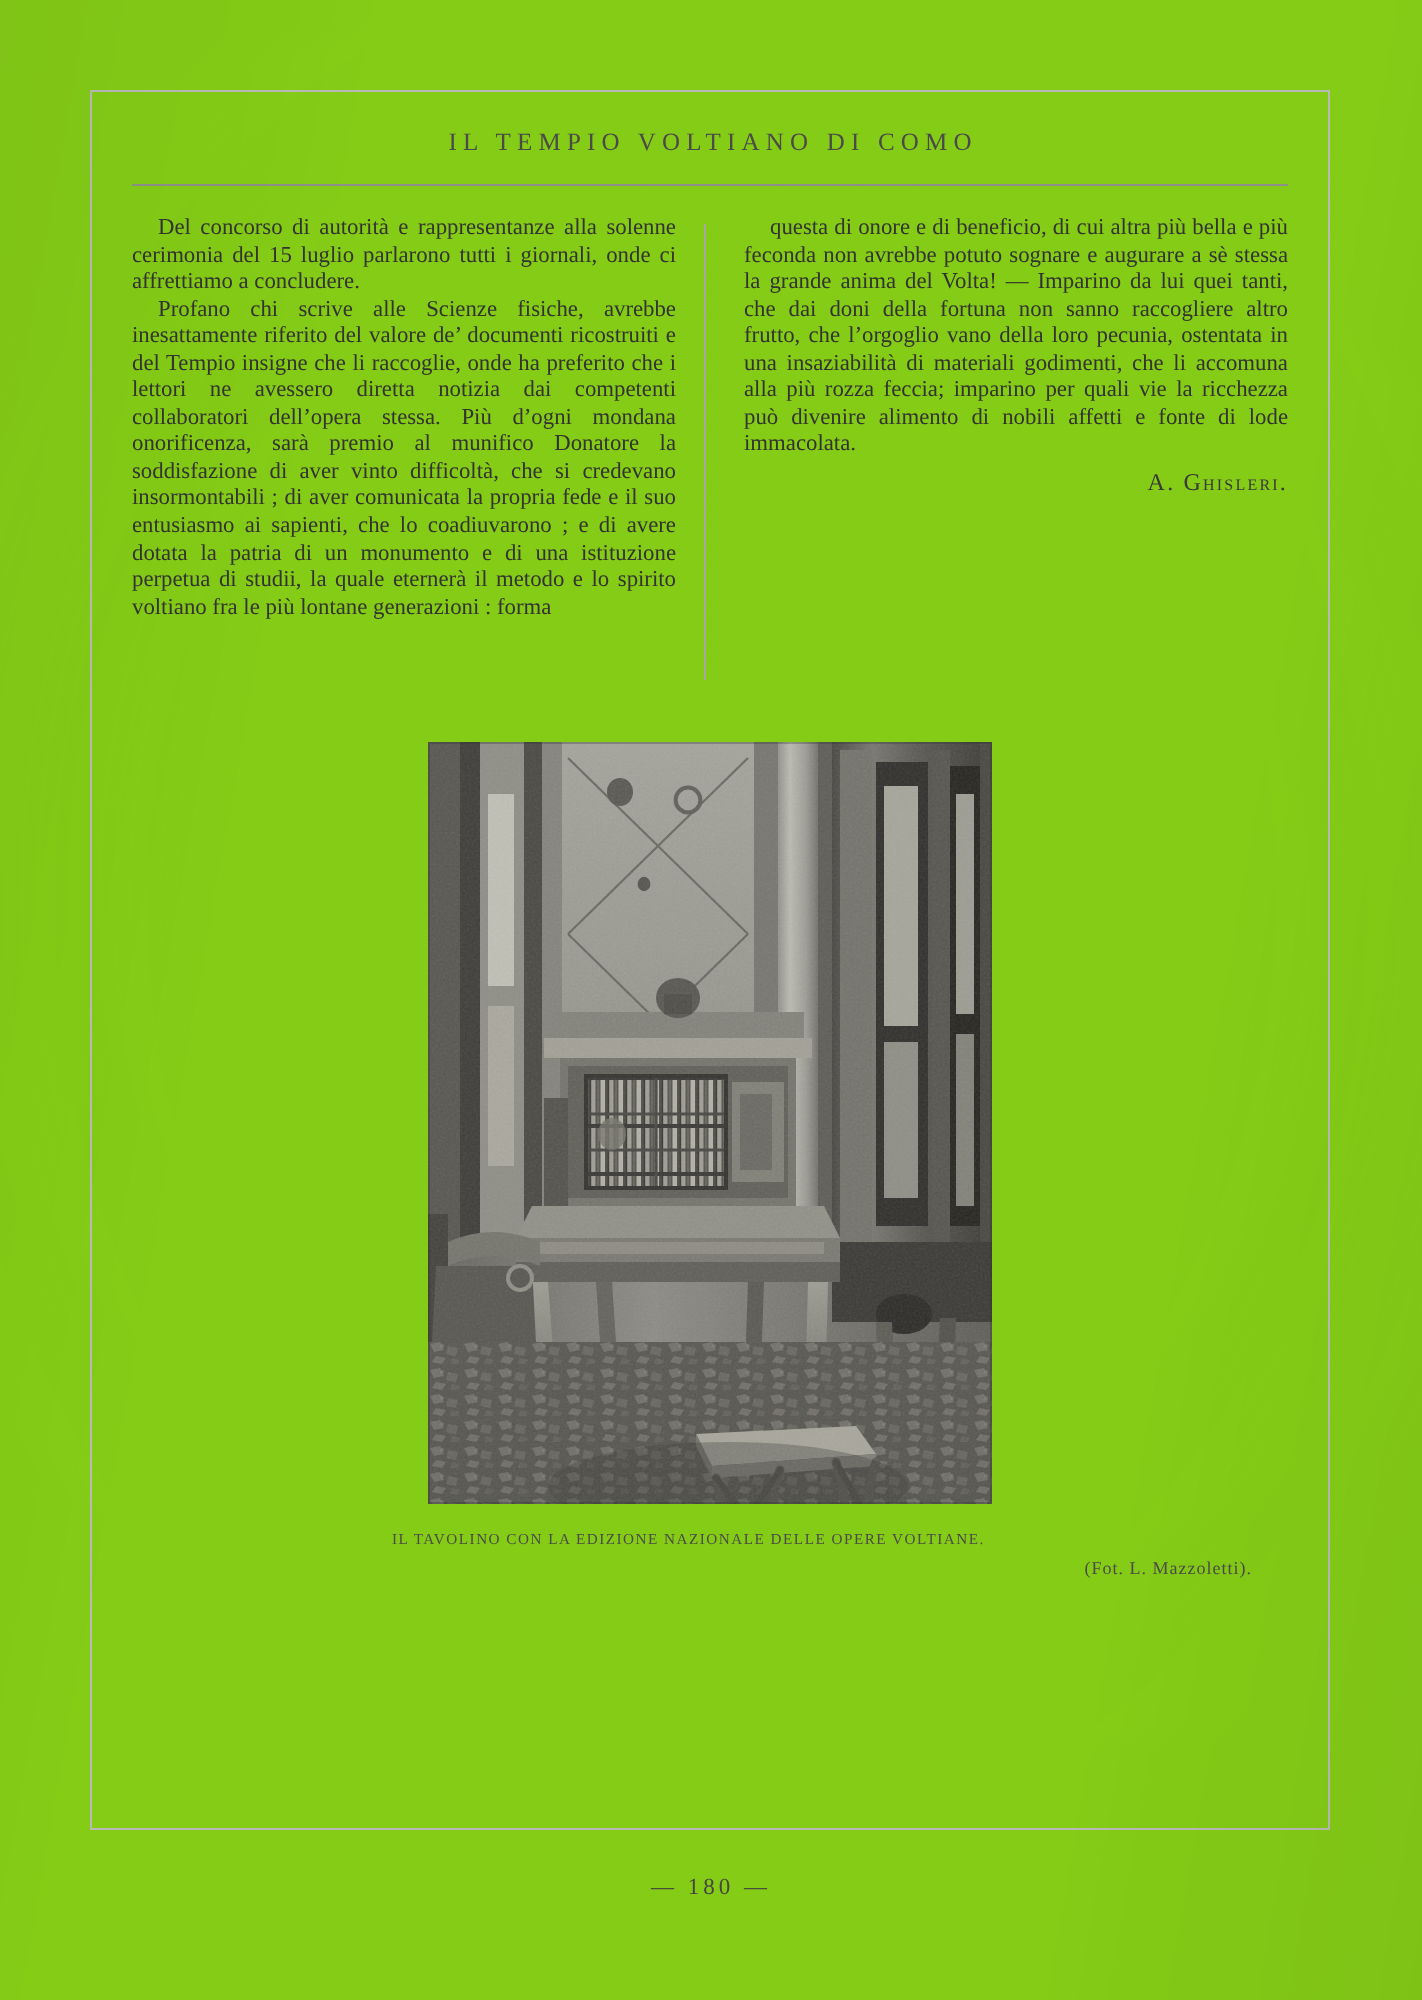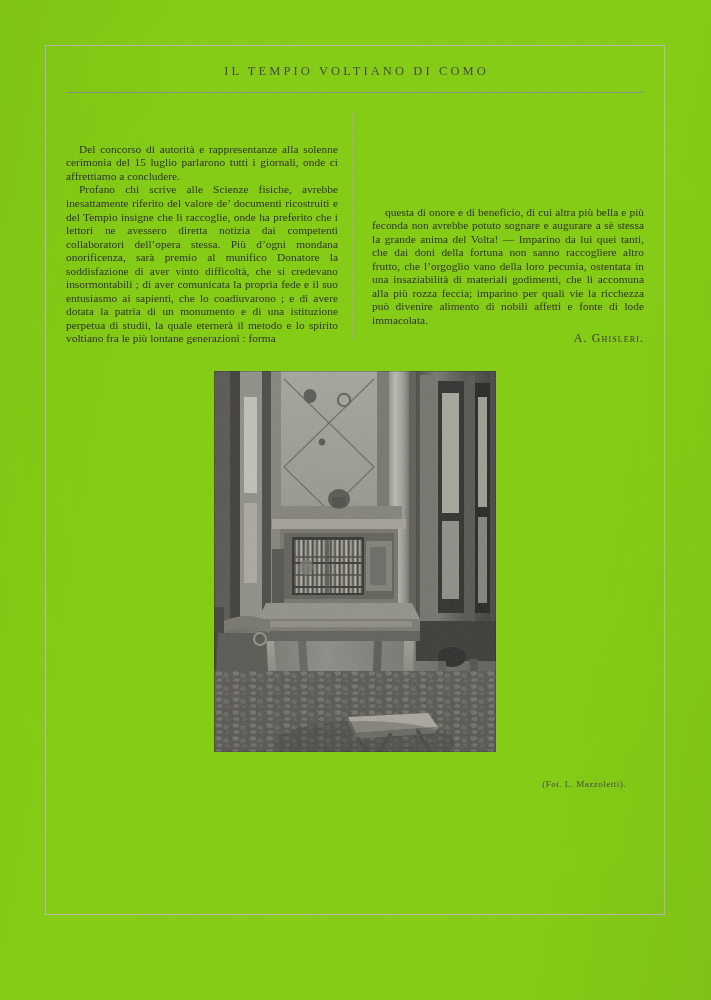--- a/index.html
+++ b/index.html
@@ -70,21 +70,20 @@
 
   
   #columns {
     position: absolute;
     left: 66px;
     top: 108px;
     width: 578px;
     height: 238px;
     display: flex;
     gap: 12px;
-    align-items: flex-end;
   }
   .col {
     width: 278px;
     font-size: 11.4px;
     line-height: 13.55px;
     text-align: justify;
     color: #33332f;
     hyphens: manual;
   }
   .col.left  { padding-right: 11px; }
@@ -356,17 +355,19 @@
 
         <ellipse cx="150" cy="372" rx="90" ry="22" fill="#2e2d2a" opacity=".35"></ellipse>
 
         <rect x="0" y="0" width="282" height="381" filter="url(#grain)" fill="#ffffff" opacity=".5"></rect>
         <rect x="0" y="0" width="282" height="381" fill="#b8b6ac" opacity=".12"></rect>
         <rect x="0" y="0" width="282" height="381" fill="none" stroke="#2f2e2b" stroke-width="2" opacity=".3"></rect>
       </svg>
     </div>
   </div>
 
+  <div id="caption">IL TAVOLINO CON LA EDIZIONE NAZIONALE DELLE OPERE VOLTIANE.</div>
 
   <div id="photo-credit">(Fot. L. Mazzoletti).</div>
 
+  <div id="folio">— 180 —</div>
 
 </div>
 
 </body></html>

